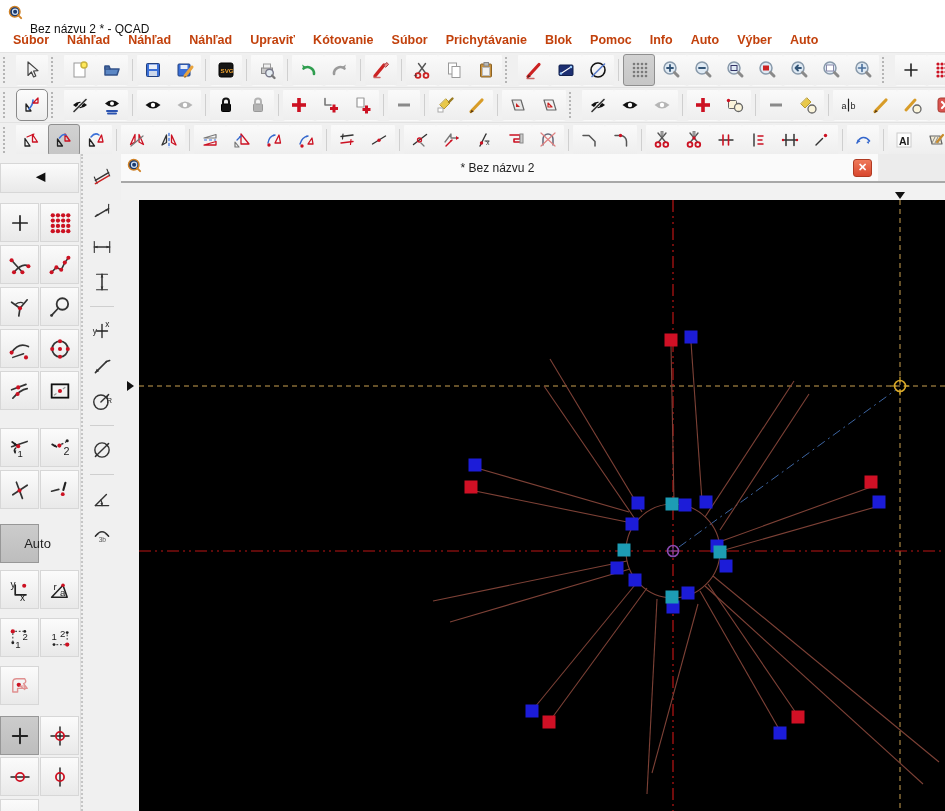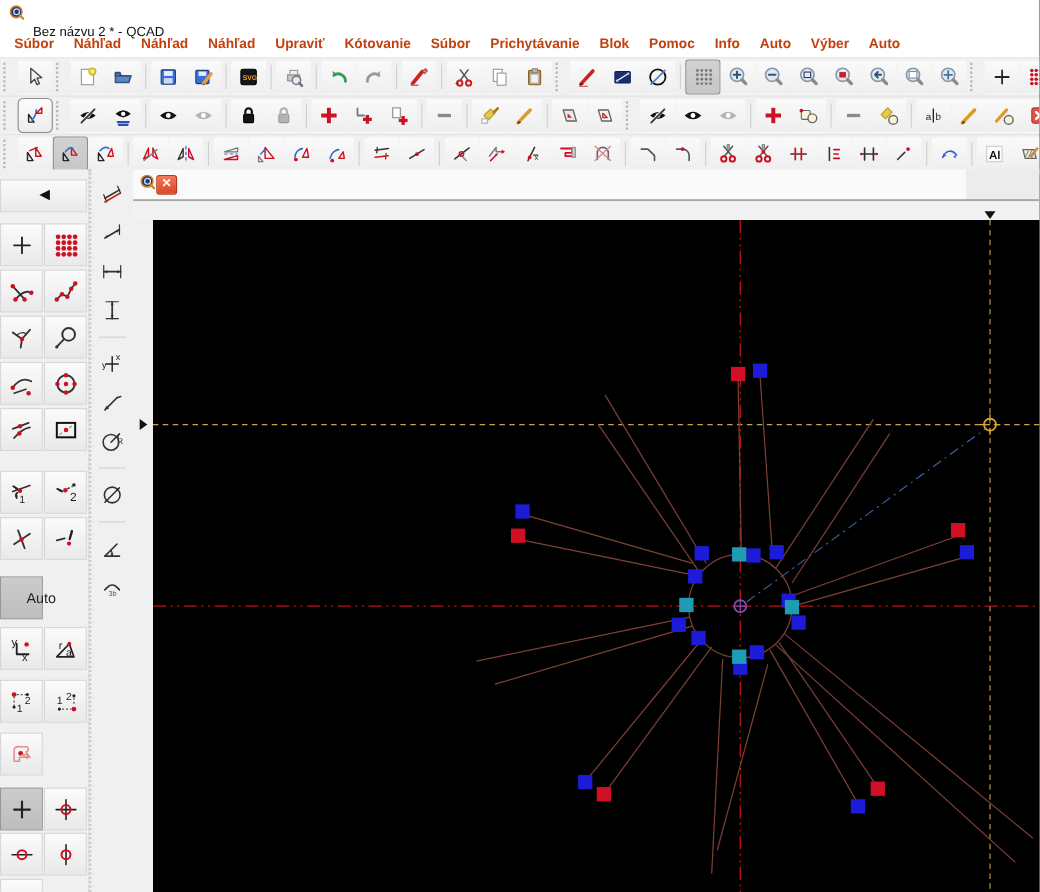--- a/index.html
+++ b/index.html
@@ -984,20 +984,21 @@
       </div>
     </div>
   <div class="docarea">
     <div class="tabbar">
       <div class="tab">
         <span id="tab-icon"><svg width="15" height="15" viewBox="0 0 20 20">
               <circle cx="9" cy="9" r="7" fill="#1c3a6e" stroke="#d08226" stroke-width="2"></circle>
               <path d="M6 9 a3.5 3.5 0 1 0 7 0 a3.5 3.5 0 1 0 -7 0" fill="none" stroke="#cfe0f5" stroke-width="1.6" stroke-linejoin="round" stroke-linecap="round"></path>
               <line x1="13.5" y1="13.5" x2="17.5" y2="17.5" stroke="#d08226" stroke-width="2.6" stroke-linecap="round"></line>
             </svg></span>
+        <span class="tab-title">* Bez názvu 2</span>
         <span class="tab-close">✕</span>
       </div>
     </div>
     <div class="ruler-strip">
       <div class="vmark" id="vmark" style="left: 774px; top: 9px;"></div>
     </div>
     <div class="canvas-wrap">
       <div class="hmark" id="hmark" style="left: 6px; top: 181px;"></div>
       <svg class="canvas-svg" id="canvas" width="807" height="611" viewBox="138 200 807 611">
           <rect x="138" y="200" width="807" height="611" rx="0" fill="#000000"></rect>

